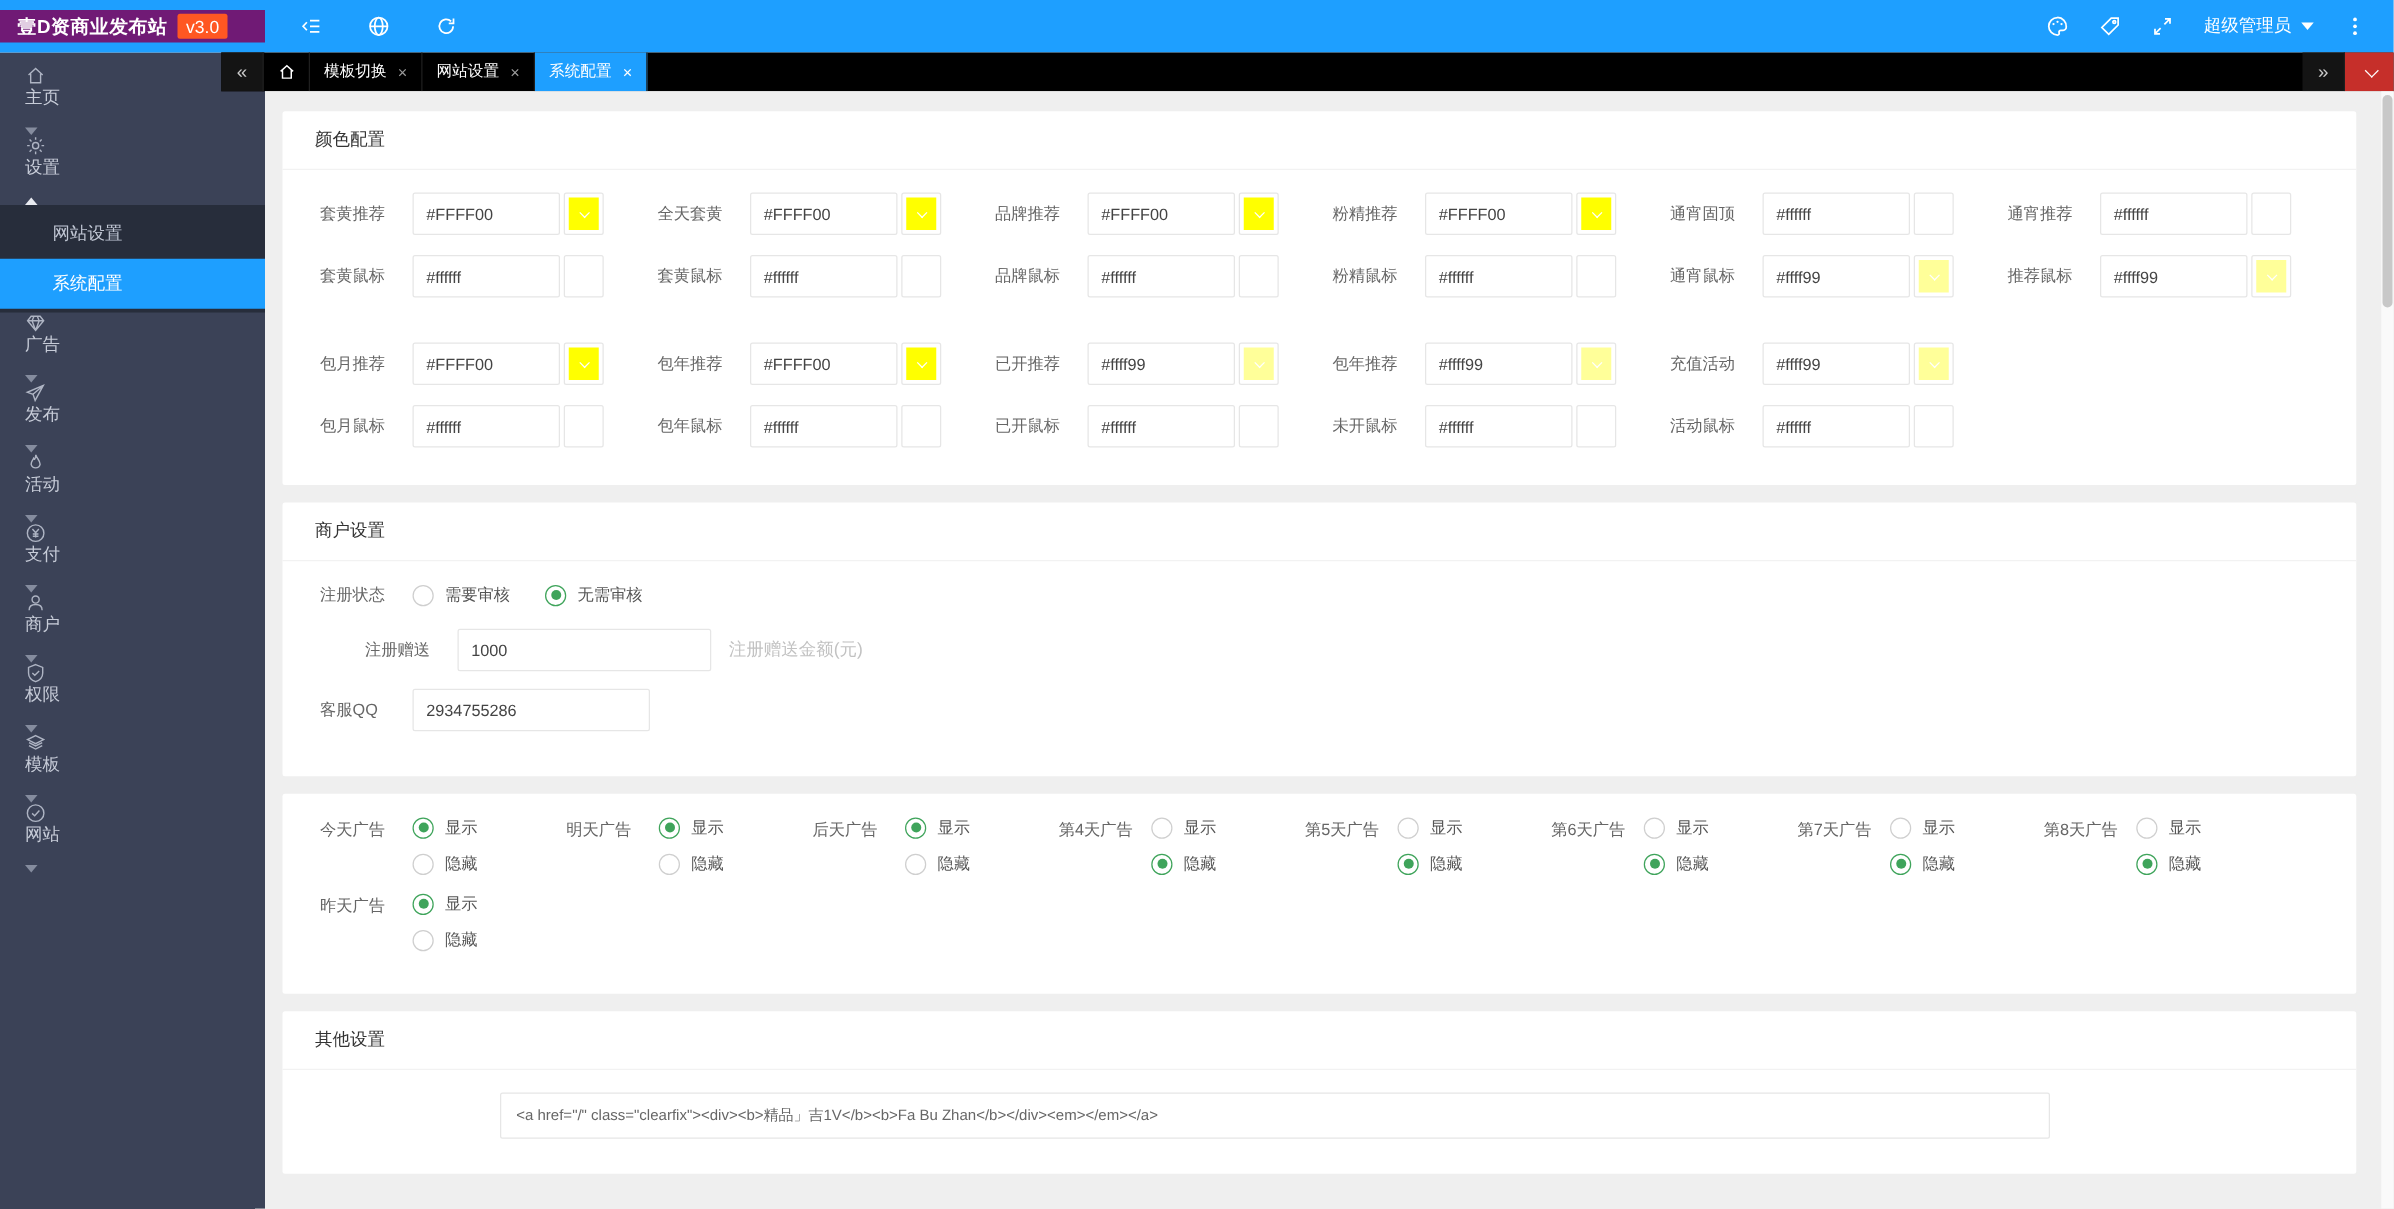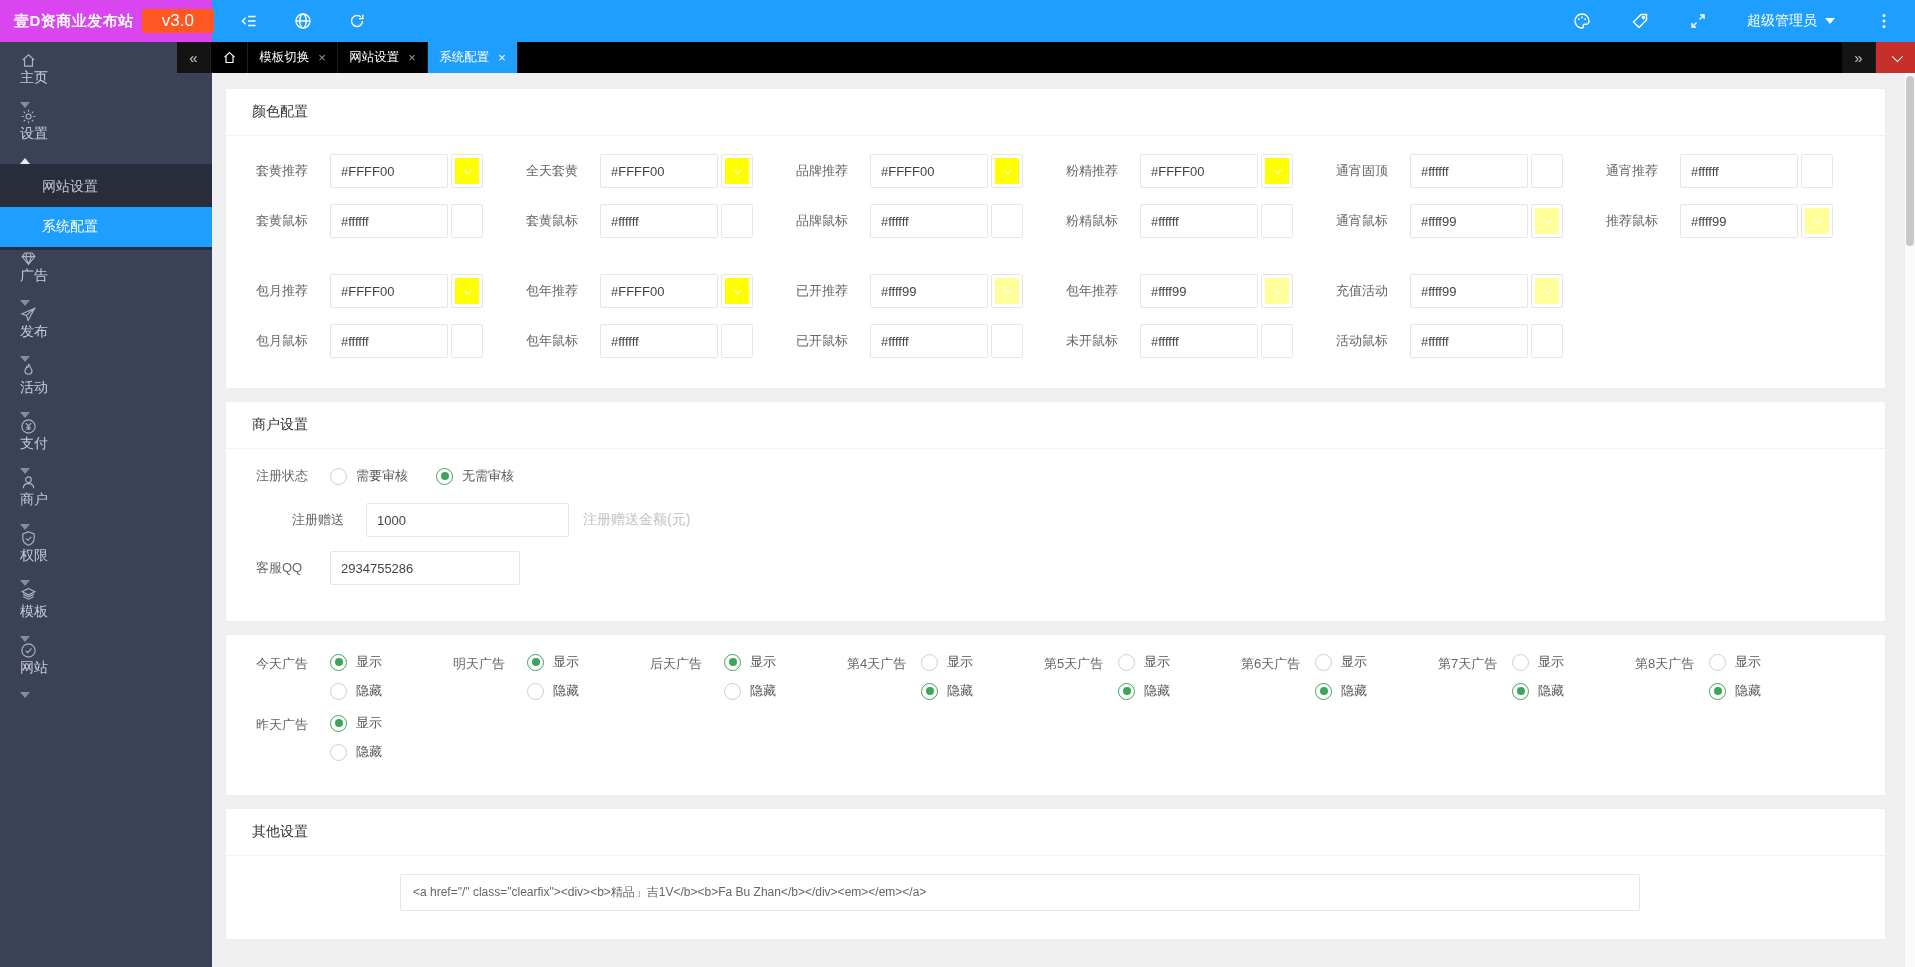--- a/index.html
+++ b/index.html
@@ -1,25 +1,25 @@
 <!DOCTYPE html>
 <html><head>
 <meta charset="utf-8">
 <style>
   * { box-sizing: border-box; margin: 0; padding: 0; }
   html,body { width:1915px; height:967px; overflow:hidden;
     font-family:"Liberation Sans","DejaVu Sans",sans-serif; background:#EFEFEF; }
 
   
   .topbar{height:42px;background:#1E9FFF;display:flex;align-items:center;position:relative;}
-  .logo-area{width:212px;height:42px;background:#d946ef;display:flex;align-items:center;padding-left:14px;flex:0 0 auto;}
+  .logo-area{width:212px;height:26px;background:#701a75;display:flex;align-items:center;padding-left:14px;flex:0 0 auto;}
   .logo-text{color:#fff;font-size:15px;font-weight:600;letter-spacing:.5px;white-space:nowrap;}
-  .ver-badge{background:#FF5722;color:#fff;font-size:17px;border-radius:2px;padding:2px 20px;margin-left:8px;}
+  .ver-badge{background:#FF5722;color:#fff;font-size:14px;border-radius:2px;padding:2px 7px;margin-left:8px;}
   .tb-left{display:flex;align-items:center;gap:36px;padding-left:28px;}
-  .tb-right{margin-left:auto;display:flex;align-items:flex-end;gap:40px;padding-right:22px;}
+  .tb-right{margin-left:auto;display:flex;align-items:flex-end;gap:24px;padding-right:22px;}
   .tb-icon{width:18px;height:18px;display:inline-flex;align-items:center;justify-content:center;cursor:pointer;}
   .tb-icon svg{stroke:#fff;fill:none;stroke-width:1.4;}
   .tb-user{display:flex;align-items:center;gap:8px;color:#fff;font-size:14px;cursor:pointer;}
   .caret-sm{width:0;height:0;border-left:5px solid transparent;border-right:5px solid transparent;border-top:6px solid #fff;}
 
   
   .layout{display:flex;height:925px;}
   .sidebar{width:212px;background:#3B4257;height:100%;flex:0 0 auto;padding-top:10px;}
   .main{flex:1;display:flex;flex-direction:column;min-width:0;}
 

